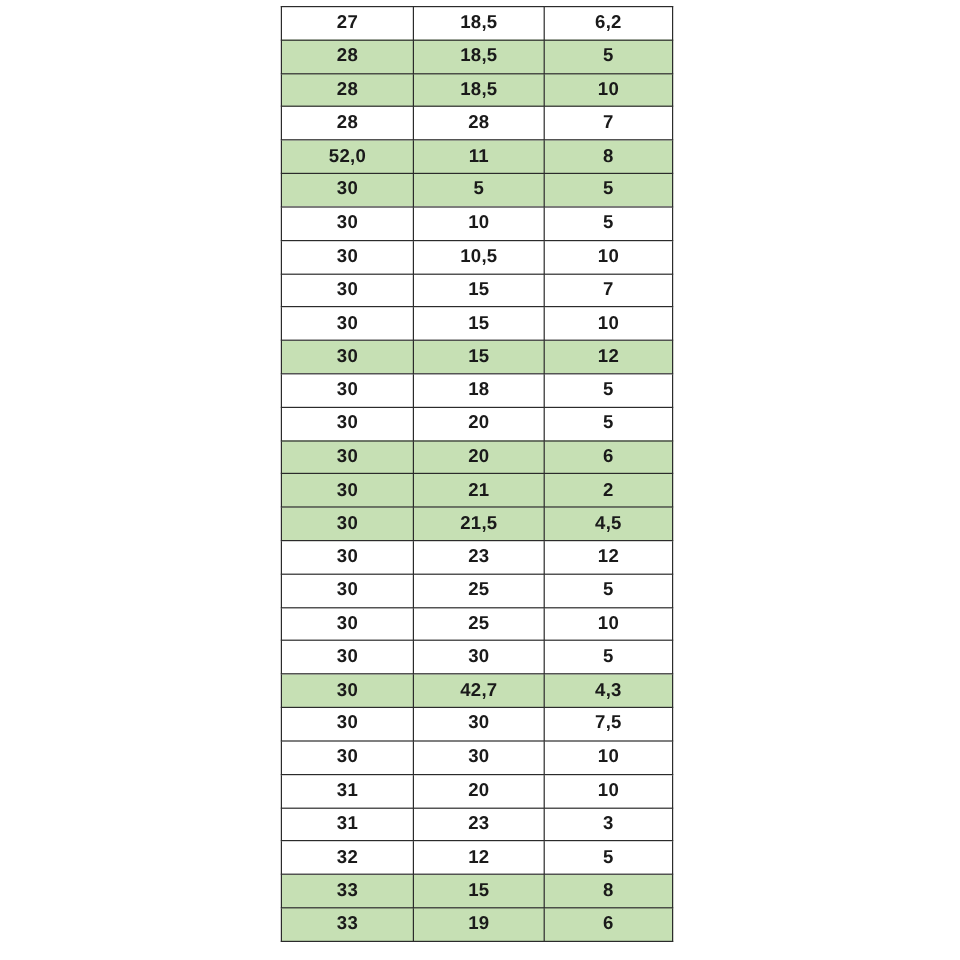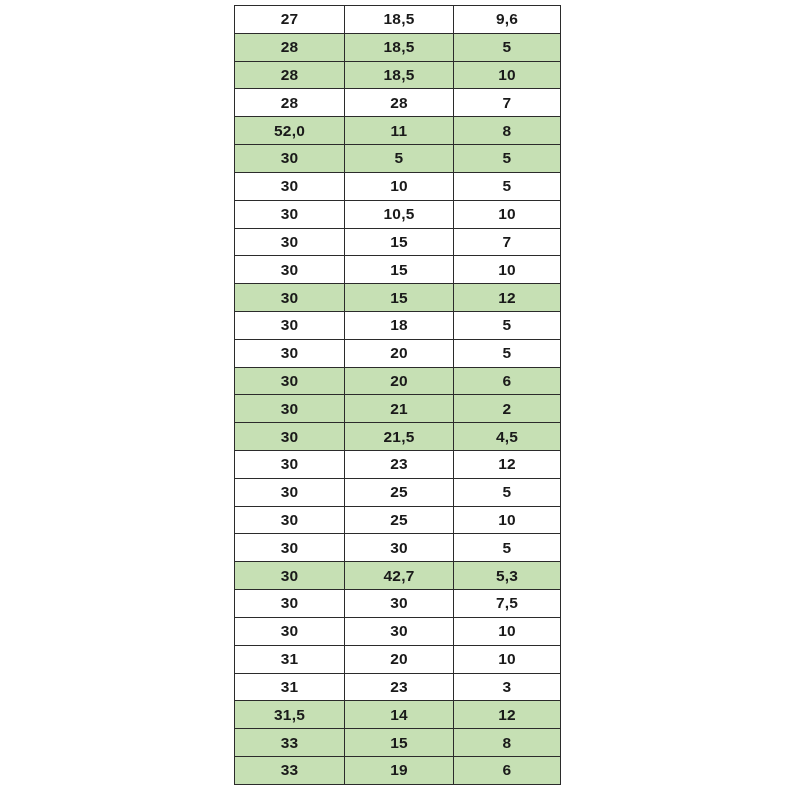--- a/index.html
+++ b/index.html
@@ -62,21 +62,21 @@
     <table id="data-table">
       <colgroup>
         <col class="c0">
         <col class="c1">
         <col class="c2">
       </colgroup>
       <tbody id="table-body">
           <tr>
             <td>27</td>
             <td>18,5</td>
-            <td>9,6</td>
+            <td>6,2</td>
           </tr>
           <tr class="highlight">
             <td>28</td>
             <td>18,5</td>
             <td>5</td>
           </tr>
           <tr class="highlight">
             <td>28</td>
             <td>18,5</td>
             <td>10</td>
@@ -162,21 +162,21 @@
             <td>10</td>
           </tr>
           <tr>
             <td>30</td>
             <td>30</td>
             <td>5</td>
           </tr>
           <tr class="highlight">
             <td>30</td>
             <td>42,7</td>
-            <td>5,3</td>
+            <td>4,3</td>
           </tr>
           <tr>
             <td>30</td>
             <td>30</td>
             <td>7,5</td>
           </tr>
           <tr>
             <td>30</td>
             <td>30</td>
             <td>10</td>
@@ -184,24 +184,24 @@
           <tr>
             <td>31</td>
             <td>20</td>
             <td>10</td>
           </tr>
           <tr>
             <td>31</td>
             <td>23</td>
             <td>3</td>
           </tr>
-          <tr class="highlight">
-            <td>31,5</td>
-            <td>14</td>
+          <tr>
+            <td>32</td>
             <td>12</td>
+            <td>5</td>
           </tr>
           <tr class="highlight">
             <td>33</td>
             <td>15</td>
             <td>8</td>
           </tr>
           <tr class="highlight">
             <td>33</td>
             <td>19</td>
             <td>6</td>

